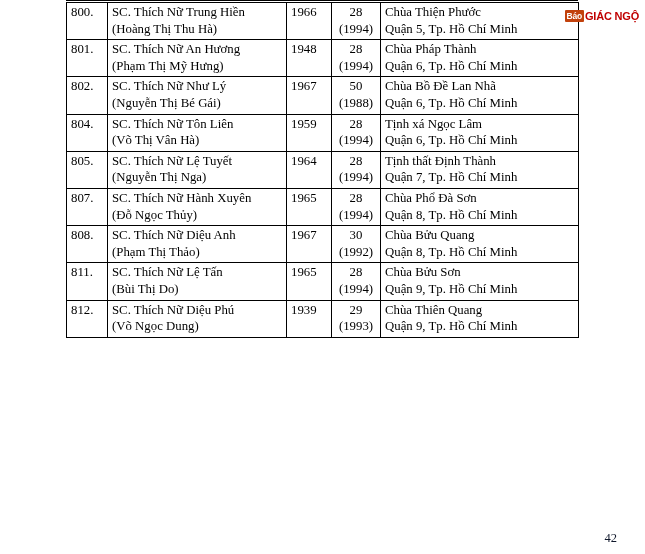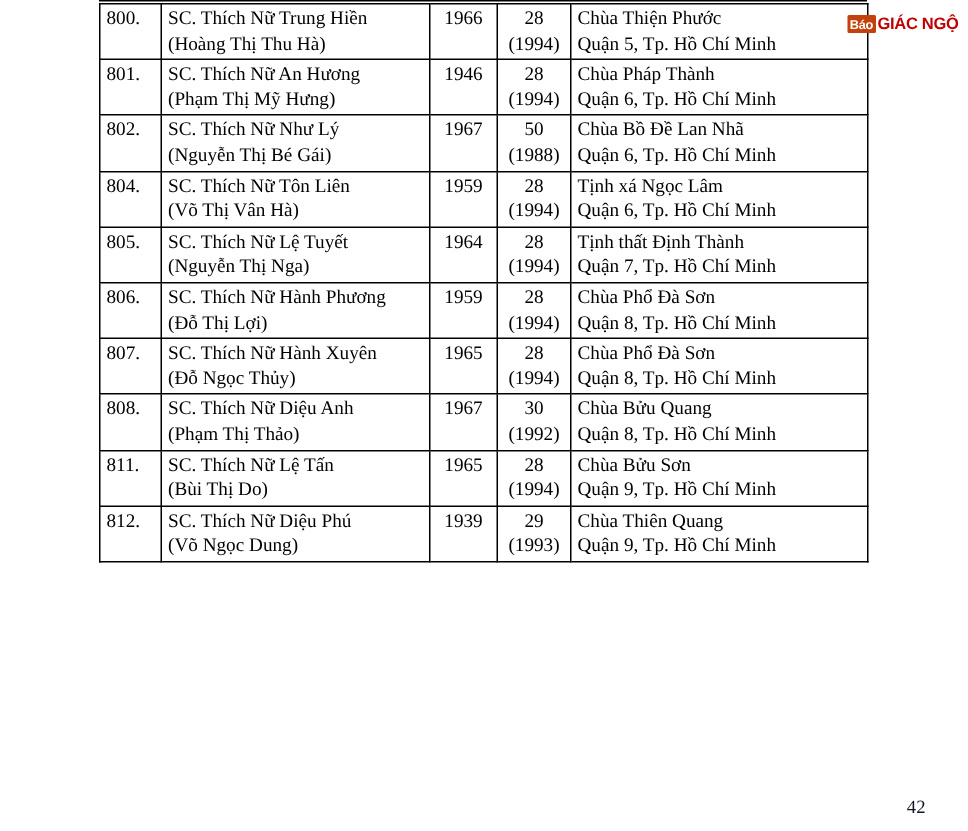--- a/index.html
+++ b/index.html
@@ -46,21 +46,21 @@
     vertical-align: top;
     font-family: "Liberation Serif", serif;
   }
   col.c-num   { width: 41px; }
   col.c-name  { width: 179px; }
   col.c-year  { width: 45px; }
   col.c-ord   { width: 49px; }
   col.c-addr  { width: 198px; }
 
   td.num   { text-align: left; padding-left: 7px; }
-  td.year  { text-align: center; }
+  td.year  { }
   td.ord   { text-align: center; }
   .line2 { display: block; }
   .ord-sub { display: block; }
 
   .logo {
     position: absolute;
     right: 6px;
     top: 10px;
     display: flex;
     align-items: center;
@@ -112,21 +112,21 @@
         <tr>
           <td class="num">800.</td>
           <td class="name"><span class="line1">SC. Thích Nữ Trung Hiền</span><span class="line2">(Hoàng Thị Thu Hà)</span></td>
           <td class="year">1966</td>
           <td class="ord"><span>28</span><span class="ord-sub">(1994)</span></td>
           <td class="addr"><span>Chùa Thiện Phước</span><span class="line2">Quận 5, Tp. Hồ Chí Minh</span></td>
         </tr>
         <tr>
           <td class="num">801.</td>
           <td class="name"><span class="line1">SC. Thích Nữ An Hương</span><span class="line2">(Phạm Thị Mỹ Hưng)</span></td>
-          <td class="year">1946</td>
+          <td class="year">1948</td>
           <td class="ord"><span>28</span><span class="ord-sub">(1994)</span></td>
           <td class="addr"><span>Chùa Pháp Thành</span><span class="line2">Quận 6, Tp. Hồ Chí Minh</span></td>
         </tr>
         <tr>
           <td class="num">802.</td>
           <td class="name"><span class="line1">SC. Thích Nữ Như Lý</span><span class="line2">(Nguyễn Thị Bé Gái)</span></td>
           <td class="year">1967</td>
           <td class="ord"><span>50</span><span class="ord-sub">(1988)</span></td>
           <td class="addr"><span>Chùa Bồ Đề Lan Nhã</span><span class="line2">Quận 6, Tp. Hồ Chí Minh</span></td>
         </tr>
@@ -136,27 +136,20 @@
           <td class="year">1959</td>
           <td class="ord"><span>28</span><span class="ord-sub">(1994)</span></td>
           <td class="addr"><span>Tịnh xá Ngọc Lâm</span><span class="line2">Quận 6, Tp. Hồ Chí Minh</span></td>
         </tr>
         <tr>
           <td class="num">805.</td>
           <td class="name"><span class="line1">SC. Thích Nữ Lệ Tuyết</span><span class="line2">(Nguyễn Thị Nga)</span></td>
           <td class="year">1964</td>
           <td class="ord"><span>28</span><span class="ord-sub">(1994)</span></td>
           <td class="addr"><span>Tịnh thất Định Thành</span><span class="line2">Quận 7, Tp. Hồ Chí Minh</span></td>
-        </tr>
-        <tr>
-          <td class="num">806.</td>
-          <td class="name"><span class="line1">SC. Thích Nữ Hành Phương</span><span class="line2">(Đỗ Thị Lợi)</span></td>
-          <td class="year">1959</td>
-          <td class="ord"><span>28</span><span class="ord-sub">(1994)</span></td>
-          <td class="addr"><span>Chùa Phổ Đà Sơn</span><span class="line2">Quận 8, Tp. Hồ Chí Minh</span></td>
         </tr>
         <tr>
           <td class="num">807.</td>
           <td class="name"><span class="line1">SC. Thích Nữ Hành Xuyên</span><span class="line2">(Đỗ Ngọc Thủy)</span></td>
           <td class="year">1965</td>
           <td class="ord"><span>28</span><span class="ord-sub">(1994)</span></td>
           <td class="addr"><span>Chùa Phổ Đà Sơn</span><span class="line2">Quận 8, Tp. Hồ Chí Minh</span></td>
         </tr>
         <tr>
           <td class="num">808.</td>

